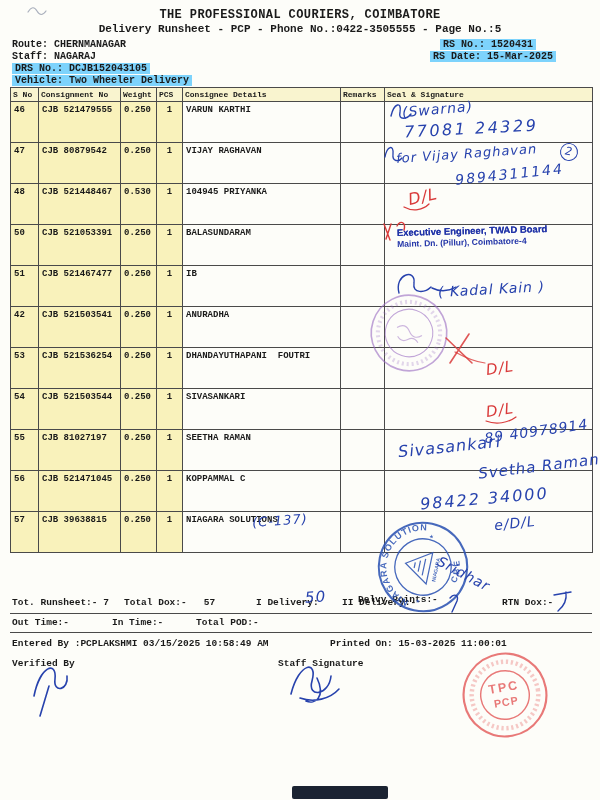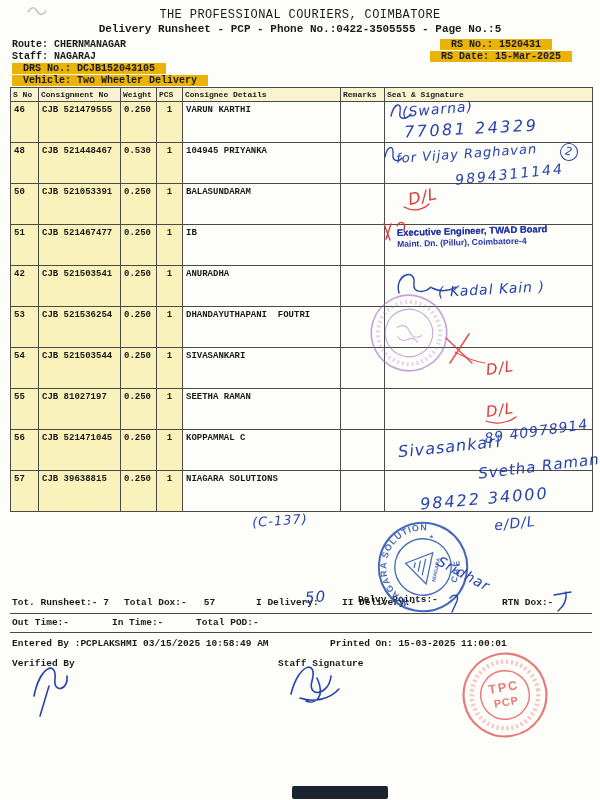--- a/index.html
+++ b/index.html
@@ -2,24 +2,24 @@
 <html><head>
 <meta charset="utf-8">
 <style>
   * { margin:0; padding:0; box-sizing:border-box; }
   html,body { background:#ffffff; }
   .page {
     position:relative; width:600px; height:800px; overflow:hidden;
     background:#fdfdf9; color:#1a1a1a;
     font-family:"Liberation Mono","DejaVu Sans Mono",monospace;
   }
-  .title   { position:absolute; top:8px;  left:0; width:100%; text-align:center; font-weight:normal; font-size:12px; letter-spacing:.4px; }
+  .title   { position:absolute; top:8px;  left:0; width:100%; text-align:center; font-weight:bold; font-size:12px; letter-spacing:.4px; }
   .subtitle{ position:absolute; top:23px; left:0; width:100%; text-align:center; font-weight:bold; font-size:11px; }
   .meta { position:absolute; font-size:10px; font-weight:bold; white-space:pre; }
-  .hl   { background:#eab308; padding:0 11px; }
+  .hl   { background:#7dd3fc; padding:0 3px; }
   .m-route  { left:12px;  top:39px; }
   .m-staff  { left:12px;  top:51px; }
   .m-drs    { left:12px;  top:63px; }
   .m-vehicle{ left:12px;  top:75px; }
   .m-rsno   { left:440px; top:39px; }
   .m-rsdate { left:430px; top:51px; }
 
   table.runsheet { position:absolute; left:10px; top:87px; width:582px; border-collapse:collapse; table-layout:fixed; }
   .runsheet th { border:1px solid #4a4a4a; font-size:8px; font-weight:bold; text-align:left; padding:1px 2px; height:14px; background:#f9f4cf; }
   .runsheet td { border:1px solid #4a4a4a; font-size:9px; font-weight:bold; vertical-align:top; padding:3px 3px; height:41px; overflow:hidden; }
@@ -105,20 +105,29 @@
         <tr>
           <td class="col-sno">46</td>
           <td class="col-consignment">CJB 521479555</td>
           <td class="col-weight">0.250</td>
           <td class="col-pcs">1</td>
           <td class="col-consignee">VARUN KARTHI</td>
           <td class="col-remarks"></td>
           <td class="col-seal"></td>
         </tr>
         <tr>
+          <td class="col-sno">47</td>
+          <td class="col-consignment">CJB 80879542</td>
+          <td class="col-weight">0.250</td>
+          <td class="col-pcs">1</td>
+          <td class="col-consignee">VIJAY RAGHAVAN</td>
+          <td class="col-remarks"></td>
+          <td class="col-seal"></td>
+        </tr>
+        <tr>
           <td class="col-sno">48</td>
           <td class="col-consignment">CJB 521448467</td>
           <td class="col-weight">0.530</td>
           <td class="col-pcs">1</td>
           <td class="col-consignee">104945 PRIYANKA</td>
           <td class="col-remarks"></td>
           <td class="col-seal"></td>
         </tr>
         <tr>
           <td class="col-sno">50</td>

